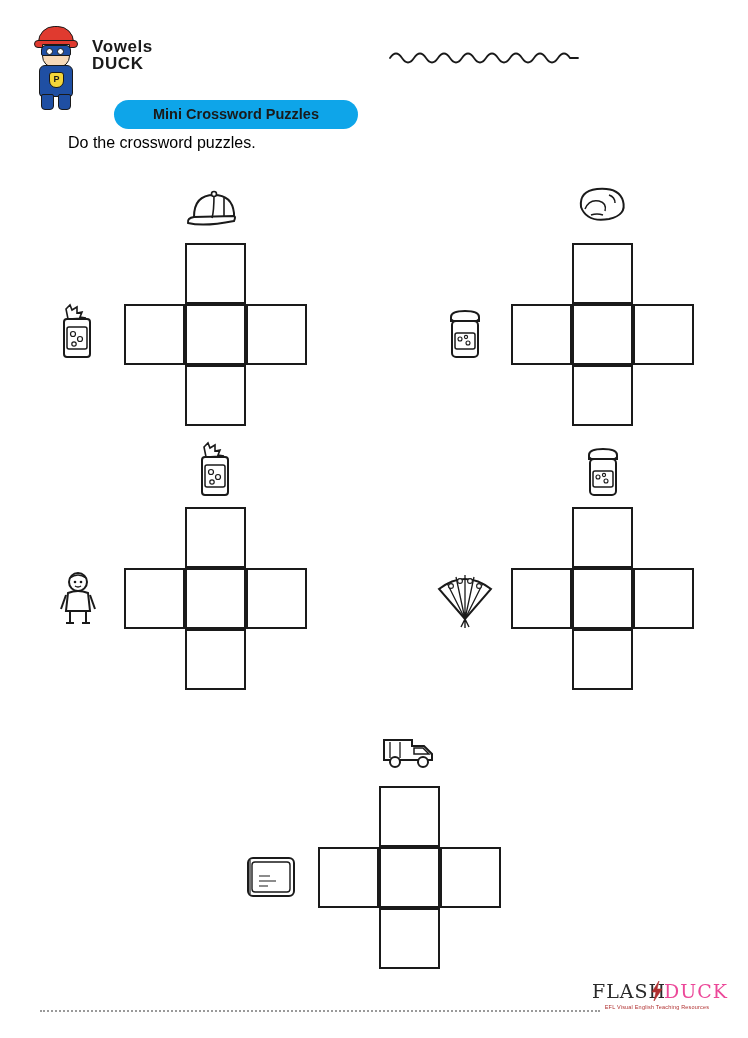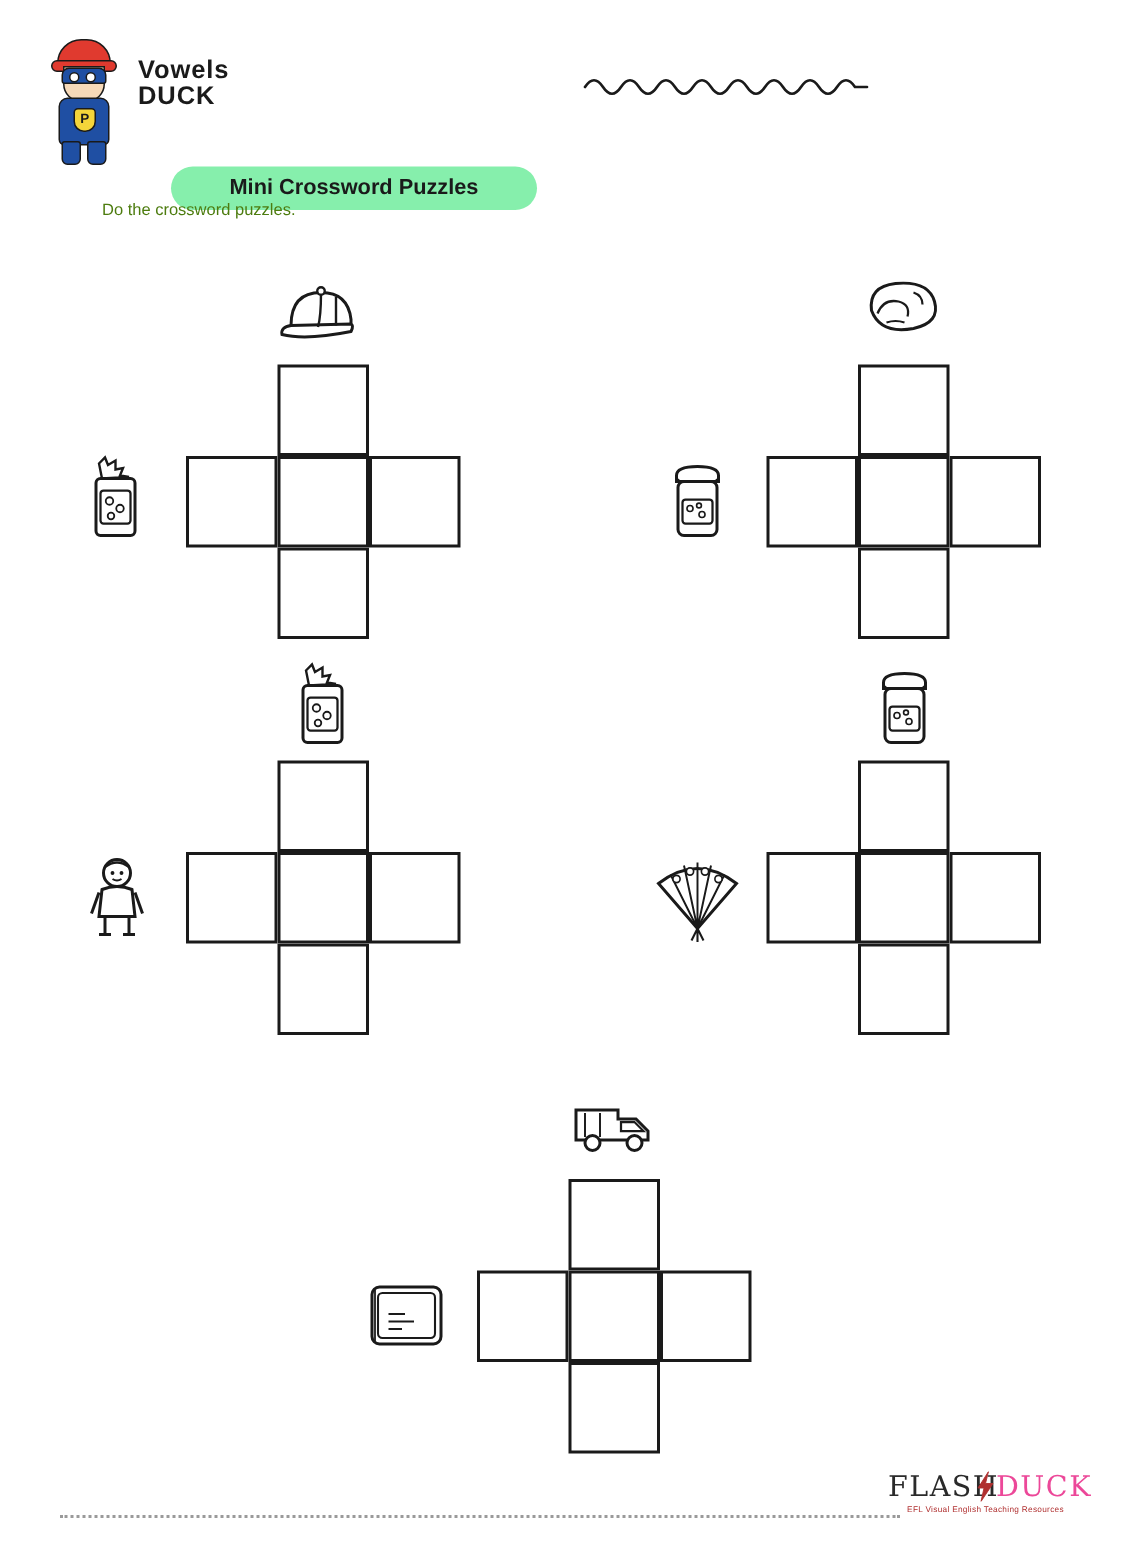--- a/index.html
+++ b/index.html
@@ -214,43 +214,43 @@
     left: 8px;
     width: 134px;
     border-top: 1.4px dashed #4a4a4a;
   }
   .dashline.one { top: 28px; }
   .dashline.two { top: 57px; }
 
   .subtitle-pill {
     position: absolute;
     left: 86px;
-    top: 95px;
+    top: 84px;
     width: 244px;
     height: 29px;
-    background: #86efac;
+    background: #0ea5e9;
     border-radius: 15px;
   }
   .subtitle-pill span {
     position: absolute;
     left: 0;
     right: 0;
     top: 6px;
     text-align: center;
     font-size: 14.5px;
     font-weight: bold;
     color: #1a1a1a;
   }
 
   .instructions {
     position: absolute;
     left: 68px;
     top: 134px;
-    font-size: 11px;
-    color: #4d7c0f;
+    font-size: 16px;
+    color: #000000;
   }
 
   
   .puzzle {
     position: absolute;
   }
   .grid-cross {
     position: absolute;
     left: 0;
     top: 0;

